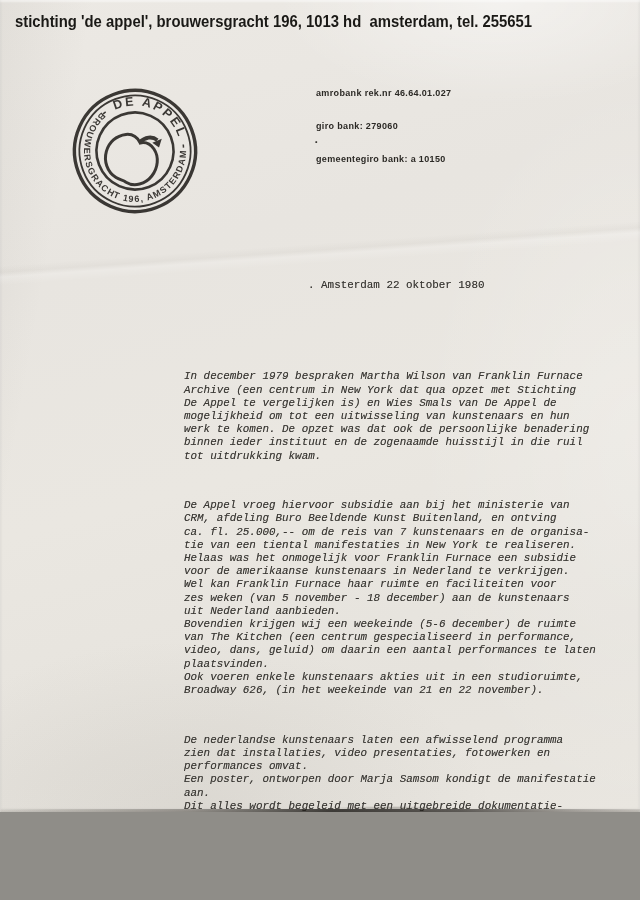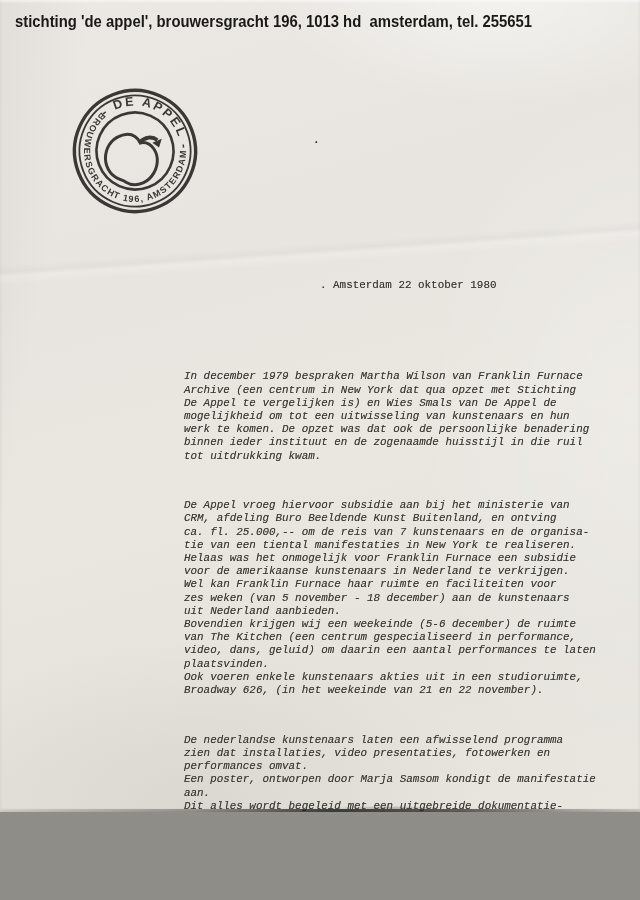--- a/index.html
+++ b/index.html
@@ -34,35 +34,40 @@
   }
   #stamp{position:absolute;left:72px;top:88px;width:126px;height:126px;}
   #stamp svg{overflow:visible;}
 
   .typed{
     font-family:"Liberation Mono","DejaVu Sans Mono",monospace;
     color:#3a3834;white-space:pre;
     text-shadow:0 0 .5px rgba(58,56,52,.55);
   }
   #typed-dot{position:absolute;left:313px;top:134px;font-size:11px;font-weight:700;}
-  #date-line{position:absolute;left:308px;top:279px;font-size:10.9px;margin-left:12px;}
+  #date-line{position:absolute;left:308px;top:279px;font-size:10.9px;}
   #body-block{position:absolute;left:184px;top:344px;width:440px;font-size:10.9px;line-height:13.2px;}
   #body-block .para{margin:0 0 10px 0;font-style:italic;}
   #body-block .para:last-child{margin-bottom:0;}
 </style>
 </head>
 <body>
 
 <div id="page">
 
   <div class="crease1"></div>
   <div class="crease2"></div>
 
   <div id="header-line">stichting 'de appel', brouwersgracht 196, 1013 hd  amsterdam, tel. 255651</div>
 
+  <div id="bank-block">
+    <div>amrobank rek.nr 46.64.01.027</div>
+    <div>giro bank: 279060</div>
+    <div>gemeentegiro bank: a 10150</div>
+  </div>
 
   <div id="stamp">
     <svg width="126" height="126" viewBox="-63 -63 126 126">
       <defs>
         <path id="arcTop" d="M -45.5 0 A 45.5 45.5 0 0 1 45.5 0" fill="none"></path>
         <path id="arcBot" d="M -44.17 -25.5 A 51 51 0 1 0 44.17 -25.5" fill="none"></path>
       </defs>
       <g transform="rotate(24)" stroke="#23201d" fill="none" opacity="0.88">
         <circle r="60.5" stroke-width="3.4"></circle>
         <circle r="55.5" stroke-width="1.8"></circle>

